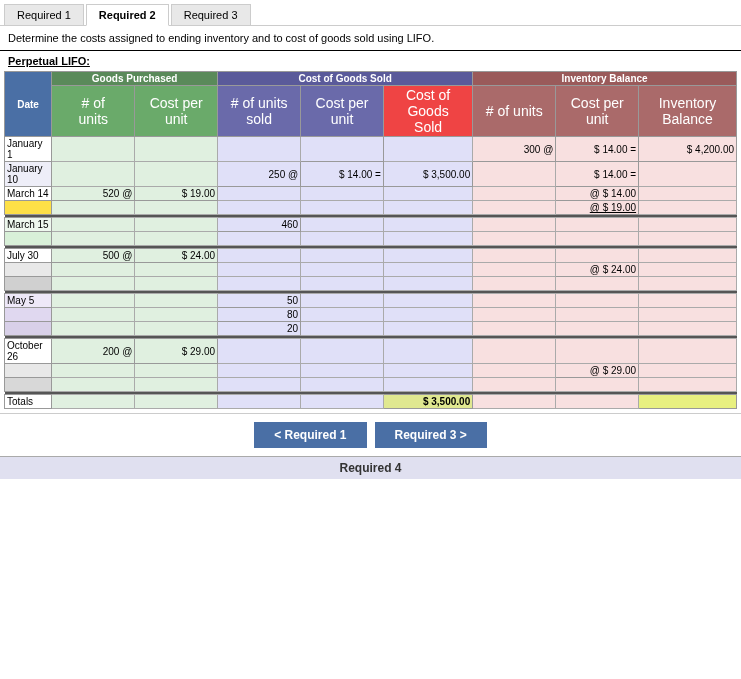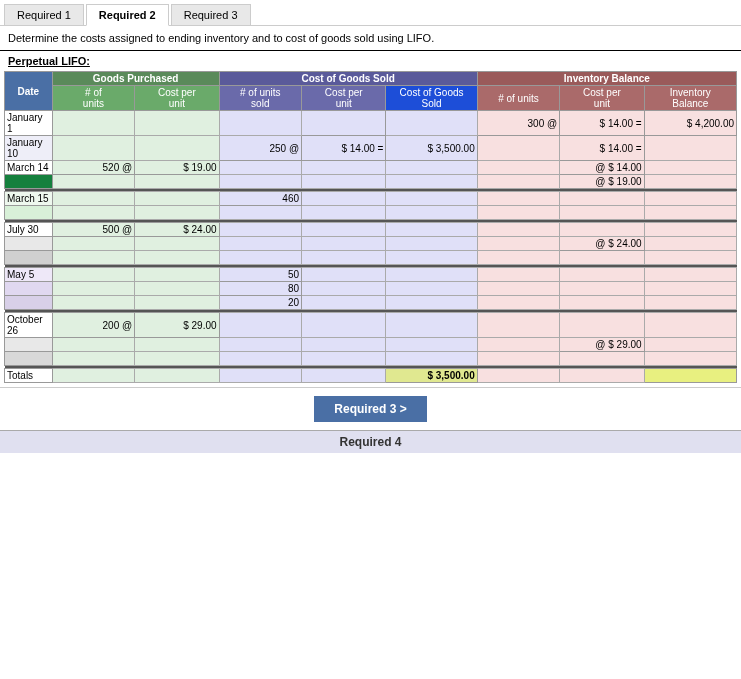--- a/index.html
+++ b/index.html
@@ -57,21 +57,21 @@
     
     .header-top th {
       background: #4a6fa5;
       color: #fff;
       font-weight: bold;
       font-size: 10px;
     }
     .header-sub th {
       background: #4a6fa5;
       color: #fff;
-      font-size: 10px;
+      font-size: 14px;
       font-weight: normal;
     }
 
     
     .input-cell {
       background: #fff;
       border: 1px solid #aaa;
     }
     .input-cell input {
       width: 100%;
@@ -145,21 +145,21 @@
       <th rowspan="2" style="background:#4a6fa5;color:#fff;">Date</th>
       <th colspan="2" style="background:#5a8a5a;color:#fff;margin-left:48px;">Goods Purchased</th>
       <th colspan="3" style="background:#5a5a9a;color:#fff;">Cost of Goods Sold</th>
       <th colspan="3" style="background:#9a5a5a;color:#fff;">Inventory Balance</th>
     </tr>
     <tr class="header-sub">
       <th style="background:#6aaa6a;color:#fff;"># of<br>units</th>
       <th style="background:#6aaa6a;color:#fff;">Cost per<br>unit</th>
       <th style="background:#6a6aaa;color:#fff;"># of units<br>sold</th>
       <th style="background:#6a6aaa;color:#fff;">Cost per<br>unit</th>
-      <th style="background:#1d4ed8;color:#fff;">Cost of Goods<br>Sold</th>
+      <th style="background:#ef4444;color:#fff;">Cost of Goods<br>Sold</th>
       <th style="background:#aa6a6a;color:#fff;"># of units</th>
       <th style="background:#aa6a6a;color:#fff;">Cost per<br>unit</th>
       <th style="background:#aa6a6a;color:#fff;">Inventory<br>Balance</th>
     </tr>
   </thead>
   <tbody>
 
     <tr style="background:#fff;">
       <td class="left-align">January 1</td>
       <td class="gp-bg input-cell"><input type="text" style=""></td>
@@ -188,21 +188,21 @@
       <td class="left-align">March 14</td>
       <td class="gp-bg static-val">520 @</td>
       <td class="gp-bg static-val">$ 19.00</td>
       <td class="cogs-bg input-cell"><input type="text" style=""></td>
       <td class="cogs-bg input-cell"><input type="text" style=""></td>
       <td class="cogs-bg input-cell"><input type="text" style=""></td>
       <td class="inv-bg input-cell"><input type="text" style=""></td>
       <td class="inv-bg static-val">@ $ 14.00</td>
       <td class="inv-bg input-cell"><input type="text" style=""></td>
     </tr>
-    <tr style="background:#15803d;">
+    <tr style="background:#fde047;text-decoration:underline;">
       <td class="left-align"></td>
       <td class="gp-bg input-cell"><input type="text" style=""></td>
       <td class="gp-bg input-cell"><input type="text" style=""></td>
       <td class="cogs-bg input-cell"><input type="text" style=""></td>
       <td class="cogs-bg input-cell"><input type="text" style=""></td>
       <td class="cogs-bg input-cell"><input type="text" style=""></td>
       <td class="inv-bg input-cell"><input type="text" style=""></td>
       <td class="inv-bg static-val">@ $ 19.00</td>
       <td class="inv-bg input-cell"><input type="text" style=""></td>
     </tr>
@@ -362,18 +362,19 @@
       <td class="inv-bg input-cell"><input type="text" style=""></td>
       <td class="inv-bg input-cell"><input type="text" style=""></td>
       <td class="inv-bg" style="background:#e8f080;"><input type="text" style=""></td>
     </tr>
 
   </tbody>
 </table>
 </div>
 
 <div class="bottom-nav">
+  <button class="nav-btn">&lt; Required 1</button>
   <button class="nav-btn">Required 3 &gt;</button>
 </div>
 
 <div style="display:flex;justify-content:center;padding:4px;background:#e0e0f0;border-top:1px solid #aaa;">
   <span style="font-size:12px;font-weight:bold;color:#333;">Required 4</span>
 </div>
 
 </body></html>

